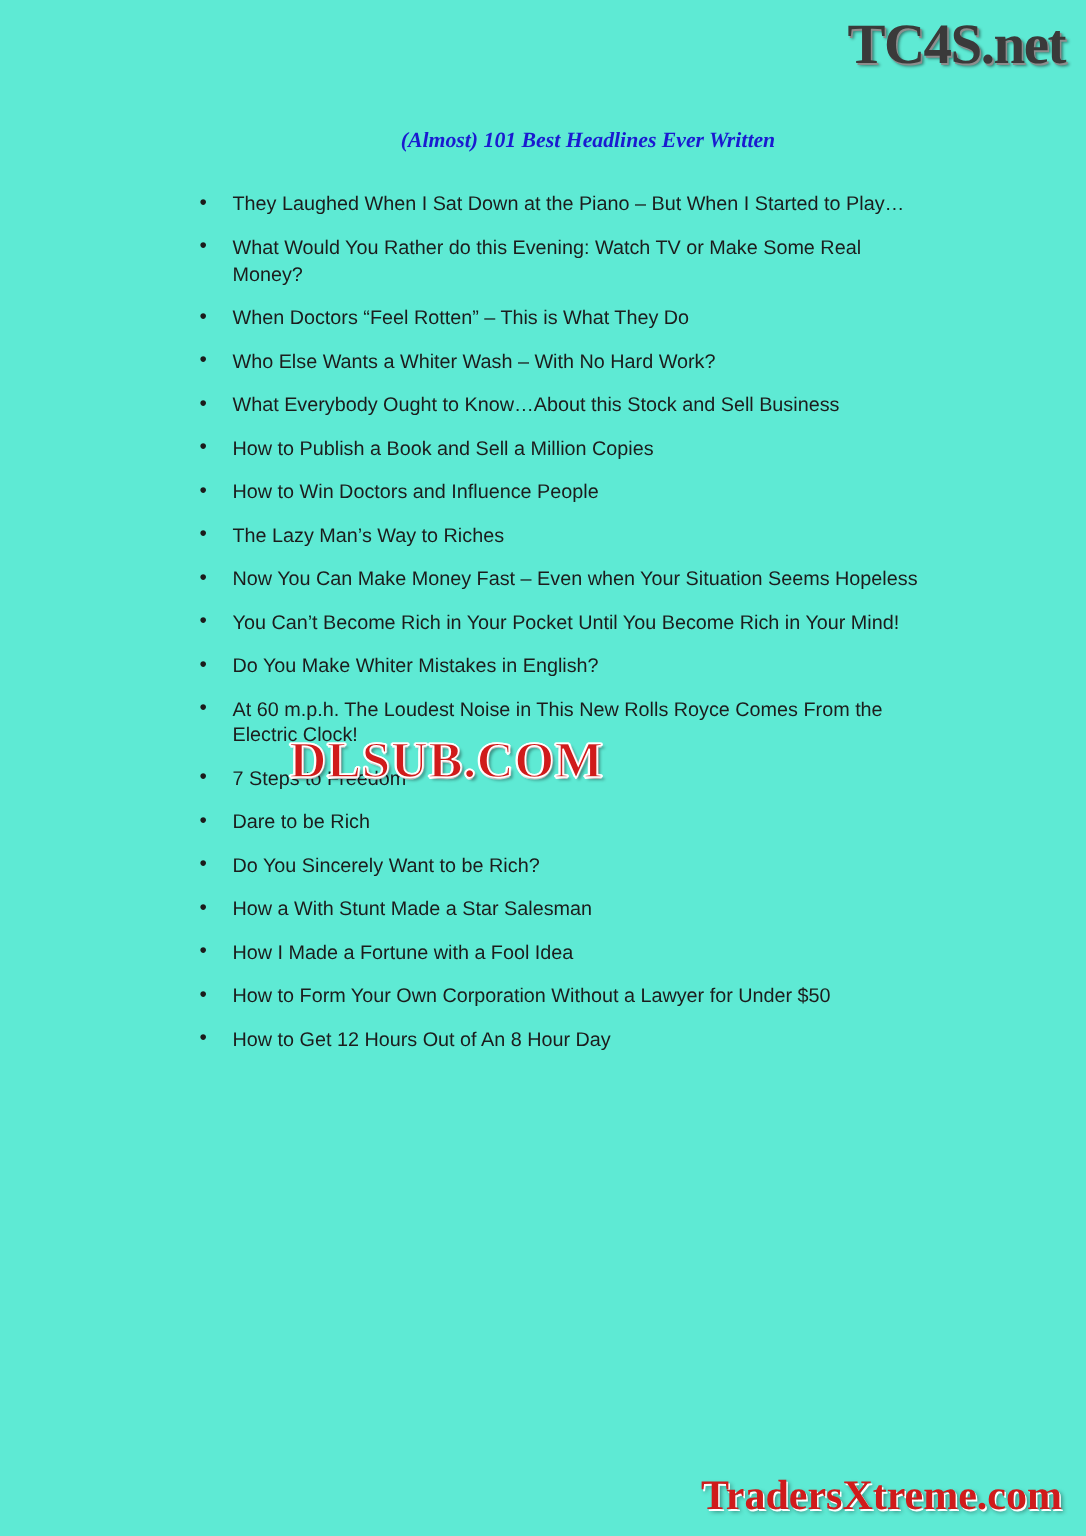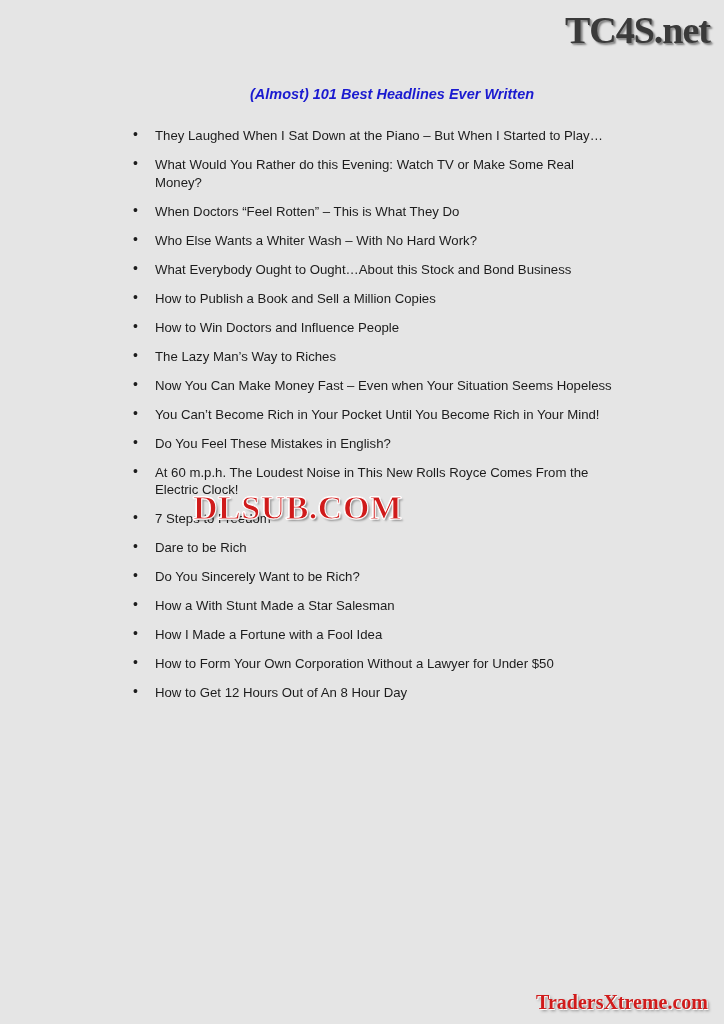--- a/index.html
+++ b/index.html
@@ -12,21 +12,21 @@
     height: 1024px;
     position: relative;
     font-family: "Liberation Sans", sans-serif;
     overflow: hidden;
   }
 
   .page {
     position: relative;
     width: 724px;
     height: 1024px;
-    background: #e5e5e5;
+    background: #5eead4;
   }
 
   
   .top-logo {
     position: absolute;
     top: 8px;
     right: 14px;
     font-family: "Liberation Serif", serif;
     font-size: 38px;
     font-weight: bold;
@@ -44,21 +44,21 @@
     top: 86px;
     left: 0;
     width: 724px;
     text-align: center;
     padding-left: 60px;
     box-sizing: border-box;
     font-size: 14.5px;
     font-weight: bold;
     font-style: italic;
     color: #1a1ad0;
-    font-family: Liberation Sans, sans-serif;
+    font-family: Liberation Serif, serif;
   }
 
   
   .list-wrap {
     position: absolute;
     top: 124px;
     left: 126px;
     width: 500px;
   }
   ul.headlines {
@@ -104,21 +104,21 @@
     white-space: nowrap;
     pointer-events: none;
   }
 
   
   .footer-logo {
     position: absolute;
     bottom: 10px;
     right: 16px;
     font-family: "Liberation Serif", serif;
-    font-size: 20px;
+    font-size: 28px;
     font-weight: bold;
     color: #d01b1b;
     letter-spacing: 0px;
     text-shadow:
       1px 1px 0 #ffffff,
       2px 2px 3px rgba(0,0,0,0.4);
     white-space: nowrap;
   }
 </style>
 </head>
@@ -129,27 +129,27 @@
   <div class="top-logo">TC4S.net</div>
 
   <div class="doc-title">(Almost) 101 Best Headlines Ever Written</div>
 
   <div class="list-wrap">
     <ul class="headlines" id="headline-list-ul">
         <li>They Laughed When I Sat Down at the Piano – But When I Started to Play…</li>
         <li>What Would You Rather do this Evening:  Watch TV or Make Some Real Money?</li>
         <li>When Doctors “Feel Rotten” – This is What They Do</li>
         <li>Who Else Wants a Whiter Wash – With No Hard Work?</li>
-        <li>What Everybody Ought to Ought…About this Stock and Bond Business</li>
+        <li>What Everybody Ought to Know…About this Stock and Sell Business</li>
         <li>How to Publish a Book and Sell a Million Copies</li>
         <li>How to Win Doctors and Influence People</li>
         <li>The Lazy Man’s Way to Riches</li>
         <li>Now You Can Make Money Fast – Even when Your Situation Seems Hopeless</li>
         <li>You Can’t Become Rich in Your Pocket Until You Become Rich in Your Mind!</li>
-        <li>Do You Feel These Mistakes in English?</li>
+        <li>Do You Make Whiter Mistakes in English?</li>
         <li>At 60 m.p.h. The Loudest Noise in This New Rolls Royce Comes From the Electric Clock!</li>
         <li>7 Steps to Freedom</li>
         <li>Dare to be Rich</li>
         <li>Do You Sincerely Want to be Rich?</li>
         <li>How a With Stunt Made a Star Salesman</li>
         <li>How I Made a Fortune with a Fool Idea</li>
         <li>How to Form Your Own Corporation Without a Lawyer for Under $50</li>
         <li>How to Get 12 Hours Out of An 8 Hour Day</li>
       </ul>
   </div>

